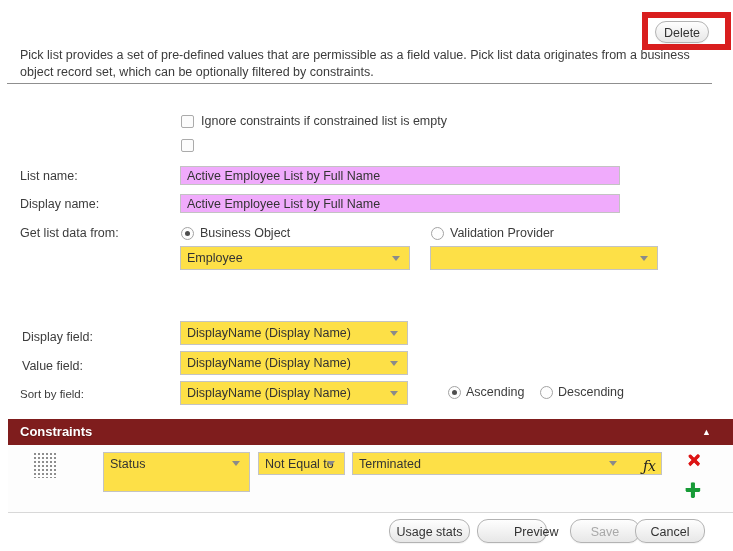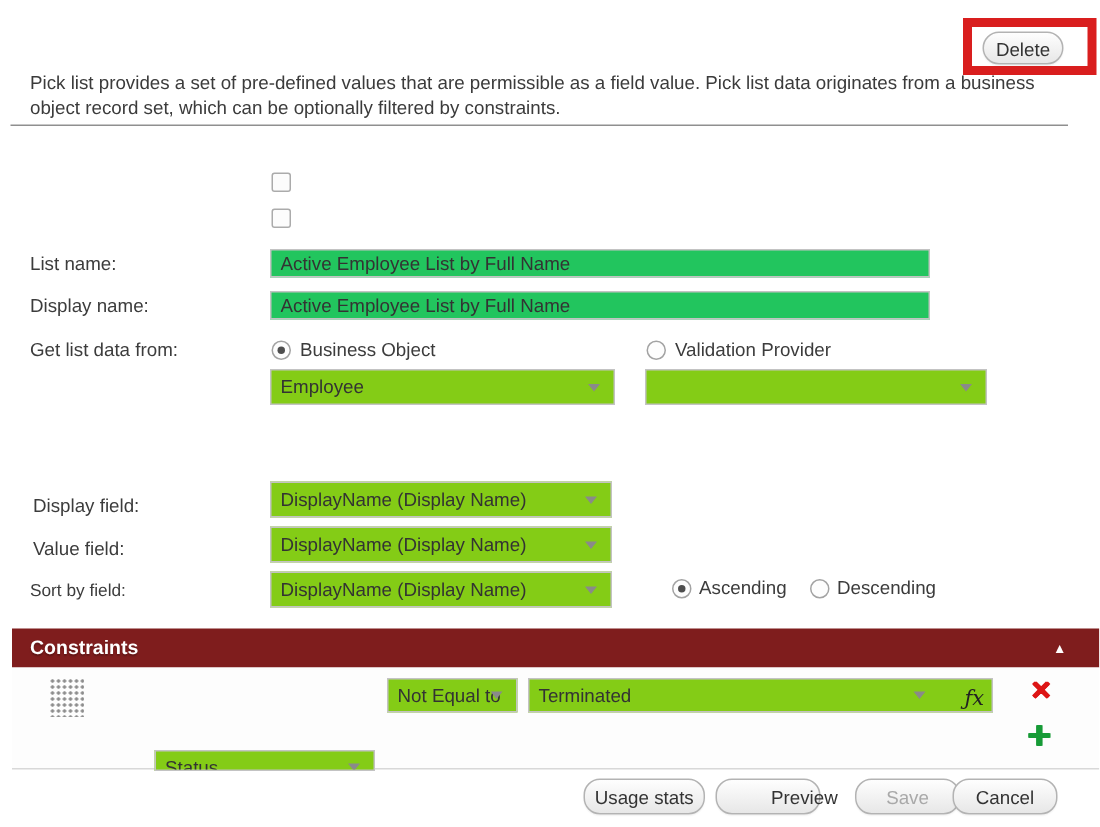--- a/index.html
+++ b/index.html
@@ -33,39 +33,39 @@
   
   .checkbox {
     position:absolute; width:13px; height:13px; box-sizing:border-box;
     border:1px solid #ababab; border-radius:2px; background:#fcfcfc;
   }
   .lbl { position:absolute; line-height:15px; white-space:nowrap; }
 
   
   .tinput {
     position:absolute; box-sizing:border-box; height:19px;
-    border:1px solid #c3c3c3; background:#22c55e; padding:0 6px;
+    border:1px solid #c3c3c3; background:#f0abfc; padding:0 6px;
     font-family:"Liberation Sans", sans-serif; font-size:12.5px; color:#333;
   }
 
   
   .radio {
     position:absolute; width:13px; height:13px; box-sizing:border-box;
     border:1px solid #a3a3a3; border-radius:50%; background:#fdfdfd;
   }
   .radio .dot { display:none; }
   .radio.sel .dot {
     display:block; width:5px; height:5px; border-radius:50%;
     background:#4e4e4e; margin:3px auto 0;
   }
 
   
   .dd {
     position:absolute; box-sizing:border-box; height:24px;
-    border:1px solid #c3c3c3; background:#84cc16; padding:0 20px 0 6px;
+    border:1px solid #c3c3c3; background:#fde047; padding:0 20px 0 6px;
     line-height:22px; color:#333; white-space:nowrap; overflow:hidden; cursor:pointer;
   }
   .dd .arrow {
     position:absolute; right:9px; top:9px; width:0; height:0;
     border-left:4.5px solid transparent; border-right:4.5px solid transparent;
     border-top:5px solid #8a8a8a;
   }
   .dd .arrow.inset { right:44px; }
   .fx {
     position:absolute; right:5px; top:2px; font-style:italic;
@@ -119,20 +119,21 @@
 
 <div class="canvas">
 
   <div class="annotation"></div>
   <button class="btn" style="left:655px; top:21px; width:54px; height:22px; line-height:20px;">Delete</button>
 
   <div class="abs desc">Pick list provides a set of pre-defined values that are permissible as a field value. Pick list data originates from a business object record set, which can be optionally filtered by constraints.</div>
   <div class="abs sep"></div>
 
   <span class="checkbox" style="left:181px; top:115px;"></span>
+  <span class="lbl" style="left:201px; top:114px;">Ignore constraints if constrained list is empty</span>
 
   <span class="checkbox" style="left:181px; top:139px;"></span>
 
   <span class="lbl" style="left:20px; top:169px;">List name:</span>
   <input class="tinput" style="left: 180px; top: 166px; width: 440px;" value="Active Employee List by Full Name">
 
   <span class="lbl" style="left:20px; top:197px;">Display name:</span>
   <input class="tinput" style="left: 180px; top: 194px; width: 440px;" value="Active Employee List by Full Name">
 
   <span class="lbl" style="left:20px; top:226px;">Get list data from:</span>
@@ -182,21 +183,21 @@
 
   <div class="cheader">
     <span class="title">Constraints</span>
     <span class="collapse">▲</span>
   </div>
 
   <div class="cbody">
     <span class="draghandle"></span>
   </div>
 
-  <div class="dd" style="left:103px; top:452px; width:147px; height:14px;margin-top:48px;">
+  <div class="dd" style="left:103px; top:452px; width:147px; height:40px;">
     <span>Status</span>
     <span class="arrow" style="top:8px;"></span>
   </div>
   <div class="dd" style="left:258px; top:452px; width:87px; height:23px;">
     <span>Not Equal to</span>
     <span class="arrow" style="top:8px;"></span>
   </div>
   <div class="dd" style="left:352px; top:452px; width:310px; height:23px;">
     <span>Terminated</span>
     <span class="arrow inset" style="top:8px;"></span>

